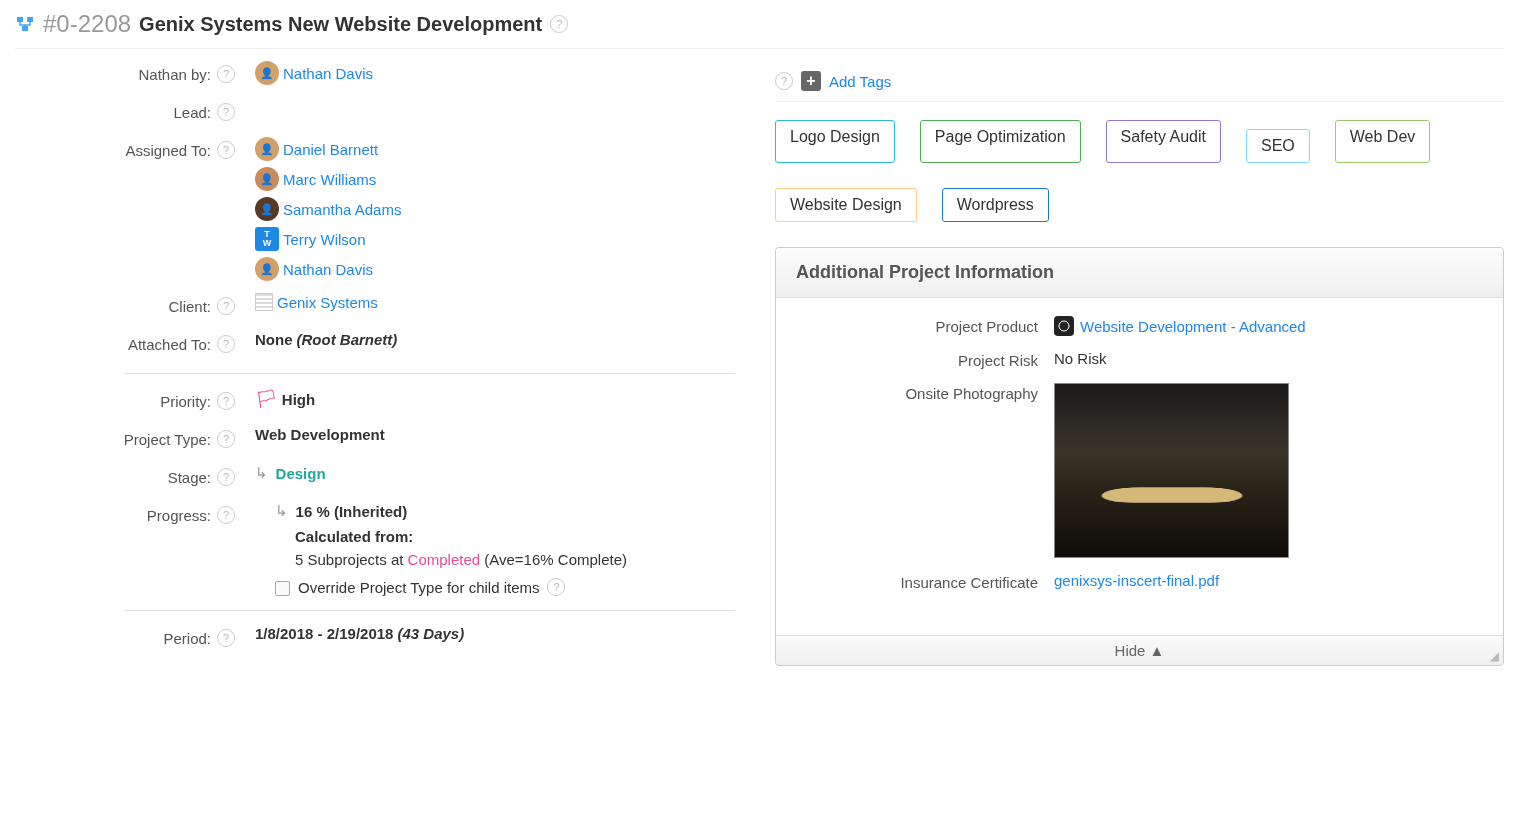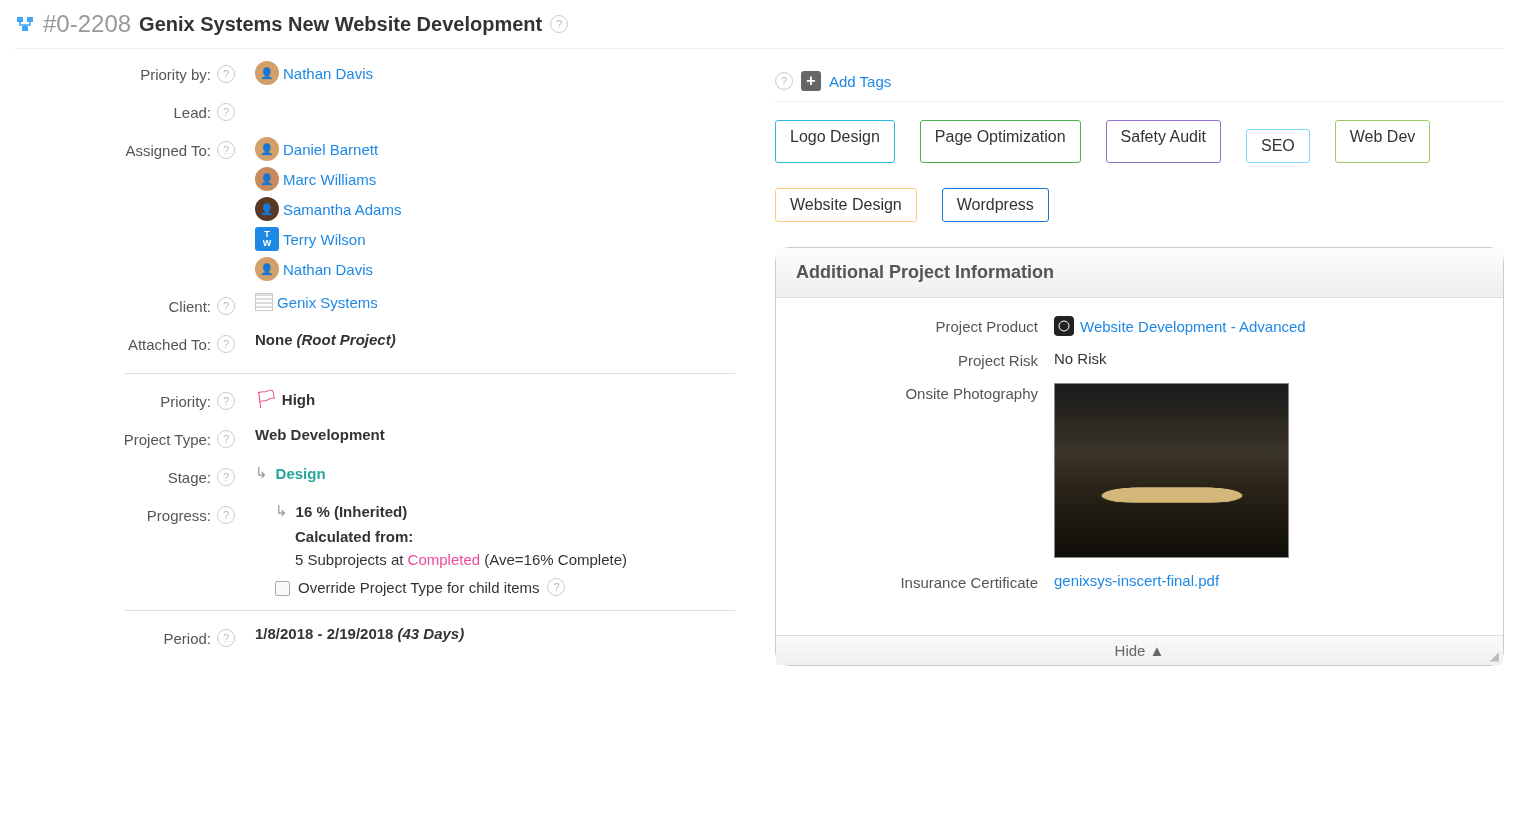--- a/index.html
+++ b/index.html
@@ -25,21 +25,21 @@
 .italic { font-style: italic; }
 .divider { border-top: 1px solid #ddd; margin: 14px 0 14px 110px; }
 .priority-icon { color: #e91e63; font-size: 18px; }
 .inherit-icon { color:#999; font-size:15px; margin-right:4px;}
 .checkbox-row { display: flex; align-items: flex-end; gap: 8px; padding-left: 20px; margin-top:10px;}
 .checkbox { width: 15px; height: 15px; border:1px solid #aaa; border-radius:2px; background:#fafafa;}
 .add-tags-row { display:flex; align-items:center; gap:8px; padding-bottom:10px; border-bottom:1px solid #eee; margin-bottom:18px; }
 .plus-icon { width:20px; height:20px; background:#666; color:#fff; border-radius:3px; display:inline-flex; align-items:center; justify-content:center; font-size:16px; font-weight:bold;}
 .tags { display:flex; flex-wrap:wrap; gap:25px; margin-bottom:25px; }
 .tag { padding:7px 14px; border:1.5px solid; border-radius:3px; font-size:16px; background:#fff; cursor:pointer;}
-.panel { border:1px solid #ccc; border-radius:14px; background:#fff; }
+.panel { border:1px solid #ccc; border-radius:4px; background:#fff; }
 .panel-header { background:linear-gradient(#fdfdfd,#efefef); padding:14px 20px; border-bottom:1px solid #ddd; border-radius:4px 4px 0 0;}
 .panel-title { font-size:18px; font-weight:bold; color:#555; }
 .panel-body { padding:18px 22px 30px 22px; }
 .info-row { display:flex; align-items:flex-start; margin-bottom:14px; }
 .info-label { width:240px; text-align:right; color:#555; padding-top:2px;}
 .info-value { flex:1; padding-left:16px; display:flex; align-items:center; gap:6px;}
 .photo { width:235px; height:175px; background:linear-gradient(180deg,#1a1a1a 0%,#3a3428 40%,#2a2418 60%,#0f0d08 100%); border:1px solid #888; position:relative; overflow:hidden;}
 .photo::before{content:""; position:absolute; left:20%; right:20%; top:55%; height:18%; background:#d4b87a; border-radius:50%/100%; transform:perspective(200px) rotateX(60deg);}
 .panel-footer { background:linear-gradient(#fafafa,#efefef); border-top:1px solid #ddd; text-align:center; padding:6px; cursor:pointer; color:#666; border-radius:0 0 4px 4px; position:relative;}
 .resize-grip { position:absolute; right:4px; bottom:2px; color:#bbb; font-size:12px;}
@@ -62,21 +62,21 @@
   <span class="header-id">#0-2208</span>
   <span class="header-title">Genix Systems New Website Development</span>
   <span class="help-icon">?</span>
 </div>
 
 <div class="content">
   <div class="left-col">
 
     <div class="field-row">
       <div class="field-label">
-          <span>Priority by:</span>
+          <span>Nathan by:</span>
           <span class="help-icon">?</span>
         </div>
       <div class="field-value">
         <div class="user-row">
           <span class="avatar" style="background:#d4a06a">👤</span>
           <a class="link">Nathan Davis</a>
         </div>
       </div>
     </div>
 
@@ -133,21 +133,21 @@
     </div>
 
     <div class="field-row">
       <div class="field-label">
           <span>Attached To:</span>
           <span class="help-icon">?</span>
         </div>
       <div class="field-value">
         <div class="user-row">
           <span class="bold">None</span>
-          <span class="bold italic">(Root Project)</span>
+          <span class="bold italic">(Root Barnett)</span>
         </div>
       </div>
     </div>
 
     <div class="divider"></div>
 
     <div class="field-row">
       <div class="field-label">
           <span>Priority:</span>
           <span class="help-icon">?</span>

